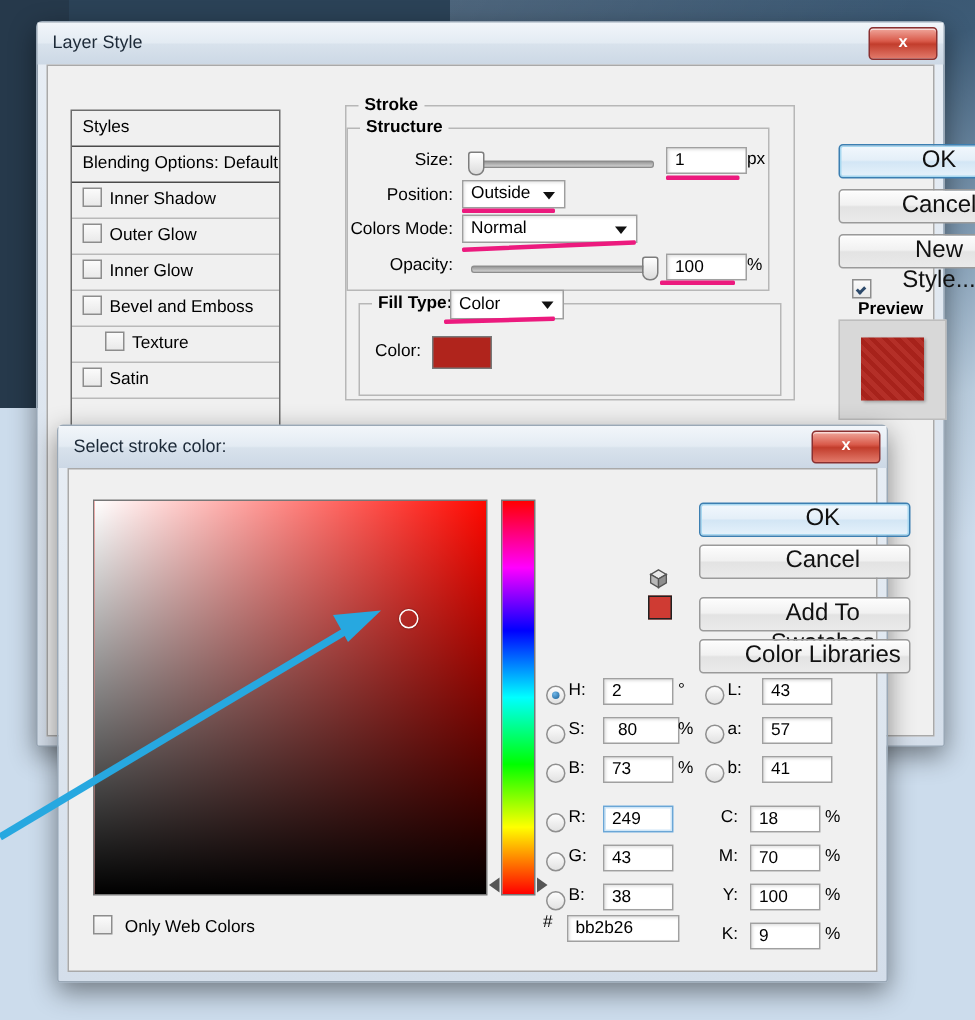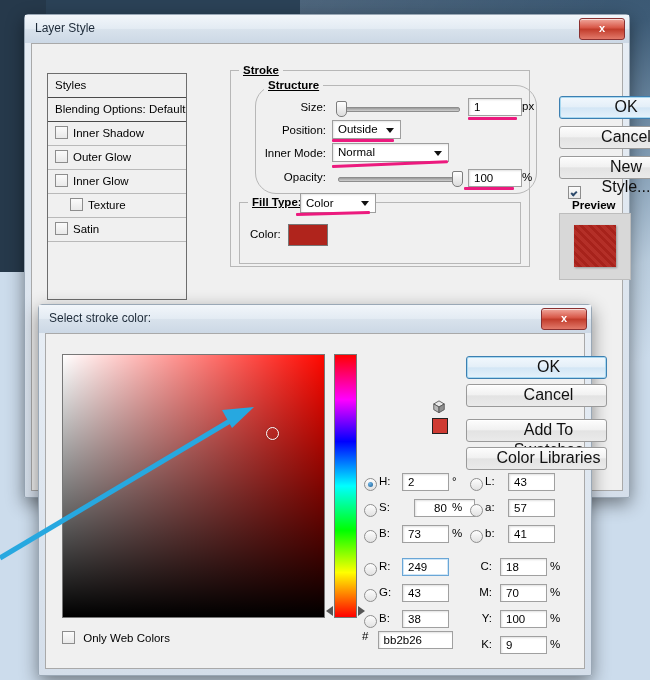--- a/index.html
+++ b/index.html
@@ -47,53 +47,53 @@
       border-left:4px solid transparent;border-right:4px solid transparent;border-top:5px solid #111;}
   .cb{width:11px;height:11px;border:1px solid #8d8d8d;background:linear-gradient(180deg,#fbfbfb,#e9e9e9);
       display:inline-block;position:relative;vertical-align:-2px;}
   .cb.on:after{content:"";position:absolute;left:2px;top:4px;width:4px;height:2px;
       border-left:2px solid #2d4a6b;border-bottom:2px solid #2d4a6b;transform:rotate(-45deg);}
   .radio{width:11px;height:11px;border-radius:50%;border:1px solid #8f8f8f;
       background:linear-gradient(180deg,#fdfdfd,#e2e2e2);display:inline-block;position:relative;vertical-align:-2px;}
   .radio.on:after{content:"";position:absolute;left:2.5px;top:2.5px;width:5px;height:5px;border-radius:50%;
       background:radial-gradient(circle at 35% 30%,#6fb6e8,#1a5f95);}
   .grp{position:absolute;border:1px solid #b7b7b7;}
-  .grp>.lg{position:absolute;top:-7px;left:8px;background:#f0f0f0;padding:0 4px;font-weight:bold;font-size:11.5px;text-decoration:underline;}
+  .grp>.lg{position:absolute;top:-7px;left:8px;background:#f0f0f0;padding:0 4px;font-weight:bold;font-size:11.5px;}
 
   
   #layerstyle{left:24px;top:14px;width:604px;height:482px;}
   #ls-content{position:absolute;left:6px;top:28px;right:6px;bottom:6px;background:#f0f0f0;border:1px solid #a9a9a9;}
   #styles-list{position:absolute;left:15px;top:29px;width:138px;height:225px;
      border:1px solid #6d6d6d;background:#f0f0f0;overflow:hidden;}
   .srow{height:23px;line-height:23px;padding-left:7px;border-bottom:1px solid #b9b9b9;font-size:11.5px;white-space:nowrap;}
   .srow.hdr{border-bottom:1px solid #4a4a4a;}
   .srow .cb{margin-right:5px;}
   .srow.ind{padding-left:22px;}
 
   
   #stroke-grp{left:198px;top:26px;width:298px;height:195px;}
-  #structure-grp{left:24px;top:14px;width:280px;height:107px;border-radius:21px;}
+  #structure-grp{left:0;top:14px;width:280px;height:107px;}
   .lbl{position:absolute;text-align:right;font-size:11.5px;}
   .slider-track{position:absolute;height:3px;background:linear-gradient(180deg,#9a9a9a,#cfcfcf);
      border:1px solid #8d8d8d;border-radius:2px;}
   .slider-knob{position:absolute;width:9px;height:14px;border:1px solid #7d7d7d;border-radius:2px 2px 5px 5px;
      background:linear-gradient(180deg,#ffffff,#dcdcdc);}
   #filltype-grp{left:8px;top:131px;width:280px;height:60px;}
 
   
   .ann{position:absolute;background:#ec1a7e;height:2.5px;border-radius:1px;transform-origin:left center;}
 
   
   #preview-box{position:absolute;left:527px;top:169px;width:70px;height:65px;background:#d8d8d8;border:1px solid #bdbdbd;}
   #preview-sw{position:absolute;left:14px;top:11px;width:42px;height:42px;background:#b0241c;
      box-shadow:1px 1px 2px rgba(0,0,0,.3);
      background-image:repeating-linear-gradient(45deg,rgba(255,255,255,.05) 0 3px,rgba(0,0,0,.05) 3px 6px);}
 
   
-  #picker{left:38px;top:283px;width:552px;height:370px;margin-top:21px;}
+  #picker{left:38px;top:283px;width:552px;height:370px;}
   #pk-content{position:absolute;left:6px;top:28px;right:6px;bottom:6px;background:#f0f0f0;border:1px solid #a9a9a9;}
   #sv-box{position:absolute;left:16px;top:20px;width:261px;height:262px;border:1px solid #777;}
   #sv-inner{position:absolute;inset:0;background:#ff0800;}
   #sv-white{position:absolute;inset:0;background:linear-gradient(to right,#fff,rgba(255,255,255,0));}
   #sv-black{position:absolute;inset:0;background:linear-gradient(to top,#000,rgba(0,0,0,0));}
   #sv-marker{position:absolute;width:11px;height:11px;border:1.6px solid #fff;border-radius:50%;
      box-shadow:0 0 1px rgba(0,0,0,.8);}
   #hue-box{position:absolute;left:288px;top:20px;width:21px;height:262px;border:1px solid #777;}
   #hue-inner{position:absolute;inset:0;
      background:linear-gradient(to bottom,#ff0000 0%,#ff00ff 17%,#0000ff 33%,#00ffff 50%,#00ff00 67%,#ffff00 83%,#ff0000 100%);}
@@ -132,20 +132,21 @@
     <div class="closebtn">x</div>
   </div>
   <div id="ls-content">
 
     <div id="styles-list">
         <div class="srow hdr"><span>Styles</span></div>
         <div class="srow hdr"><span>Blending Options: Default</span></div>
         <div class="srow"><span class="cb"></span><span>Inner Shadow</span></div>
         <div class="srow"><span class="cb"></span><span>Outer Glow</span></div>
         <div class="srow"><span class="cb"></span><span>Inner Glow</span></div>
+        <div class="srow"><span class="cb"></span><span>Bevel and Emboss</span></div>
         <div class="srow ind"><span class="cb"></span><span>Texture</span></div>
         <div class="srow"><span class="cb"></span><span>Satin</span></div>
       </div>
 
     <div class="grp" id="stroke-grp">
       <span class="lg">Stroke</span>
 
       <div class="grp" id="structure-grp">
         <span class="lg">Structure</span>
 
@@ -156,21 +157,21 @@
         <span class="fl" style="left:266px;top:14px;">px</span>
         <div class="ann" style="left:212px;top:31px;width:49px;"></div>
 
         <span class="lbl" style="left:10px;top:38px;width:60px;">Position:</span>
         <div class="dd" style="position:absolute;left:76px;top:34px;width:62px;height:17px;line-height:17px;padding-left:5px;">
           <span>Outside</span>
           <span class="caret"></span>
         </div>
         <div class="ann" style="left:76px;top:53px;width:62px;"></div>
 
-        <span class="lbl" style="left:0px;top:61px;width:70px;">Inner Mode:</span>
+        <span class="lbl" style="left:0px;top:61px;width:70px;">Colors Mode:</span>
         <div class="dd" style="position:absolute;left:76px;top:57px;width:110px;height:17px;line-height:17px;padding-left:5px;">
           <span>Normal</span>
           <span class="caret"></span>
         </div>
         <div class="ann" style="left:76px;top:79px;width:116px;transform:rotate(-2.4deg);"></div>
 
         <span class="lbl" style="left:10px;top:85px;width:60px;">Opacity:</span>
         <div class="slider-track" style="left:82px;top:91px;width:120px;"></div>
         <div class="slider-knob" style="left:196px;top:85px;"></div>
         <div class="tf" style="position:absolute;left:212px;top:83px;width:47px;height:16px;line-height:16px;padding-left:5px;">100</div>
@@ -236,21 +237,21 @@
     <div class="btn pk-btn" style="top:85px;">Add To Swatches</div>
     <div class="btn pk-btn" style="top:113px;">Color Libraries</div>
 
     <div id="fields-hsb" style="position: absolute; left: 318px; top: 141px;">
         <span class="radio on" style="position: absolute; left: 0px; top: 3px;"></span>
         <span style="position: absolute; left: 15px; top: 0px; width: 20px; text-align: left; font-size: 11.5px;">H:</span>
         <span class="tf" style="position: absolute; left: 38px; top: -2px; width: 40px; height: 16px; line-height: 16px; padding-left: 5px;">2</span>
         <span style="position: absolute; left: 88px; top: 0px; font-size: 11.5px;">°</span>
         <span class="radio" style="position: absolute; left: 0px; top: 29px;"></span>
         <span style="position: absolute; left: 15px; top: 26px; width: 20px; text-align: left; font-size: 11.5px;">S:</span>
-        <span class="tf" style="position: absolute; left: 50px; top: 24px; width: 40px; height: 16px; line-height: 16px; padding-left: 19px;">80</span>
+        <span class="tf" style="position: absolute; left: 38px; top: 24px; width: 40px; height: 16px; line-height: 16px; padding-left: 9px;">80</span>
         <span style="position: absolute; left: 88px; top: 26px; font-size: 11.5px;">%</span>
         <span class="radio" style="position: absolute; left: 0px; top: 55px;"></span>
         <span style="position: absolute; left: 15px; top: 52px; width: 20px; text-align: left; font-size: 11.5px;">B:</span>
         <span class="tf" style="position: absolute; left: 38px; top: 50px; width: 40px; height: 16px; line-height: 16px; padding-left: 5px;">73</span>
         <span style="position: absolute; left: 88px; top: 52px; font-size: 11.5px;">%</span>
       </div>
     <div id="fields-rgb" style="position: absolute; left: 318px; top: 226px;">
         <span class="radio" style="position: absolute; left: 0px; top: 3px;"></span>
         <span style="position: absolute; left: 15px; top: 0px; width: 20px; text-align: left; font-size: 11.5px;">R:</span>
         <span class="tf focus" style="position: absolute; left: 38px; top: -2px; width: 40px; height: 16px; line-height: 16px; padding-left: 5px;">249</span>

